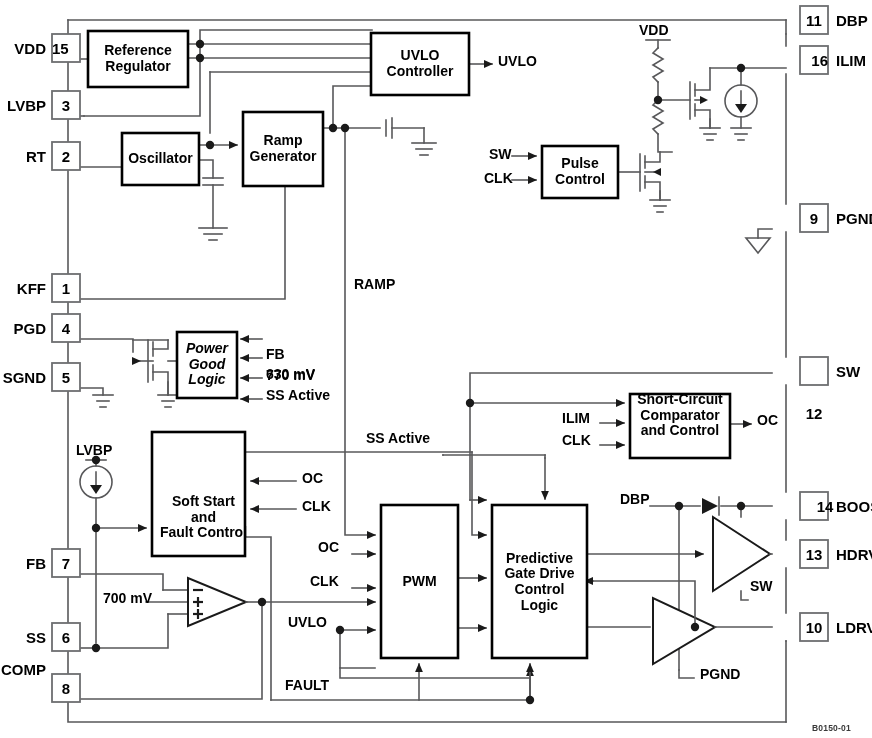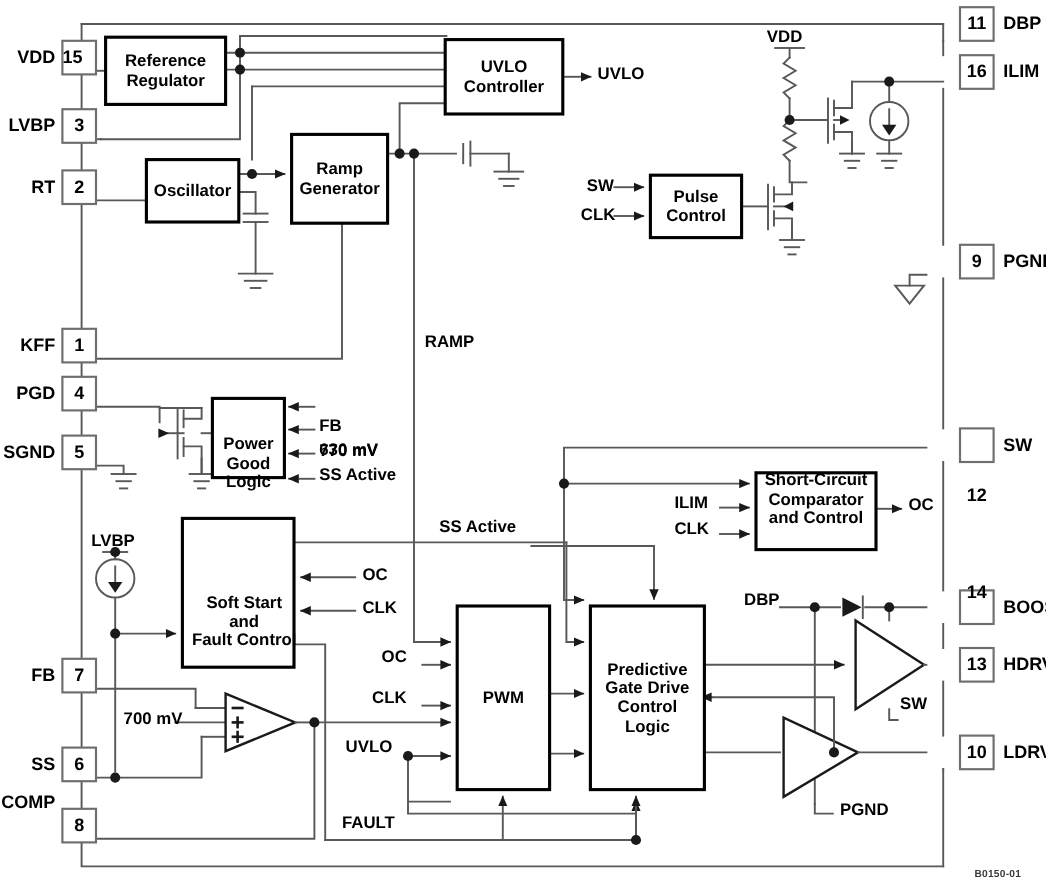--- a/index.html
+++ b/index.html
@@ -318,21 +318,21 @@
   <div id="block-labels">
       <div class="blklbl" style="left: 88px; top: 59px; width: 100px; transform: translateY(-50%); text-align: center;">Reference
 Regulator</div>
       <div class="blklbl" style="left: 371px; top: 64px; width: 98px; transform: translateY(-50%);">UVLO
 Controller</div>
       <div class="blklbl" style="left: 122px; top: 159px; width: 77px; transform: translateY(-50%);">Oscillator</div>
       <div class="blklbl" style="left: 243px; top: 149px; width: 80px; transform: translateY(-50%);">Ramp
 Generator</div>
       <div class="blklbl" style="left: 542px; top: 172px; width: 76px; transform: translateY(-50%);">Pulse
 Control</div>
-      <div class="blklbl" style="left: 177px; top: 386px; width: 60px; transform: translateY(-50%);">Power
+      <div class="blklbl" style="left: 177px; top: 365px; width: 60px; transform: translateY(-50%); font-style: italic;">Power
 Good
 Logic</div>
       <div class="blklbl" style="left: 630px; top: 416px; width: 100px; transform: translateY(-50%);">Short-Circuit
 Comparator
 and Control</div>
       <div class="blklbl" style="left: 152px; top: 518px; width: 103px; transform: translateY(-50%);">Soft Start
 and
 Fault Control</div>
       <div class="blklbl" style="left: 381px; top: 581.5px; width: 77px; transform: translateY(-50%);">PWM</div>
       <div class="blklbl" style="left: 492px; top: 581.5px; width: 95px; transform: translateY(-50%);">Predictive
@@ -380,27 +380,27 @@
       <div class="lbl pinlbl" style="left: 52px; top: 377px; width: 28px; text-align: center; transform: translateY(-50%);">5</div>
       <div class="lbl pinlbl" style="top: 377px; transform: translateY(-50%); left: 0px; width: 46px; text-align: right;">SGND</div>
       <div class="lbl pinlbl" style="left: 52px; top: 563px; width: 28px; text-align: center; transform: translateY(-50%);">7</div>
       <div class="lbl pinlbl" style="top: 563px; transform: translateY(-50%); left: 0px; width: 46px; text-align: right;">FB</div>
       <div class="lbl pinlbl" style="left: 52px; top: 637px; width: 28px; text-align: center; transform: translateY(-50%);">6</div>
       <div class="lbl pinlbl" style="top: 637px; transform: translateY(-50%); left: 0px; width: 46px; text-align: right;">SS</div>
       <div class="lbl pinlbl" style="left: 52px; top: 688px; width: 28px; text-align: center; transform: translateY(-50%);">8</div>
       <div class="lbl pinlbl" style="top: 669px; transform: translateY(-50%); left: 0px; width: 46px; text-align: right;">COMP</div>
       <div class="lbl pinlbl" style="left: 800px; top: 20px; width: 28px; text-align: center; transform: translateY(-50%);">11</div>
       <div class="lbl pinlbl" style="top: 20px; transform: translateY(-50%); left: 836px; text-align: left;">DBP</div>
-      <div class="lbl pinlbl" style="left: 800px; top: 60px; width: 28px; text-align: center; transform: translateY(-50%);">16</div>
+      <div class="lbl pinlbl" style="left: 800px; top: 60px; width: 28px; text-align: right; transform: translateY(-50%);">16</div>
       <div class="lbl pinlbl" style="top: 60px; transform: translateY(-50%); left: 836px; text-align: left;">ILIM</div>
       <div class="lbl pinlbl" style="left: 800px; top: 218px; width: 28px; text-align: center; transform: translateY(-50%);">9</div>
       <div class="lbl pinlbl" style="top: 218px; transform: translateY(-50%); left: 836px; text-align: left;">PGND</div>
       <div class="lbl pinlbl" style="left: 800px; top: 371px; width: 28px; text-align: center; transform: translateY(-50%); margin-top: 42px;">12</div>
       <div class="lbl pinlbl" style="top: 371px; transform: translateY(-50%); left: 836px; text-align: left;">SW</div>
-      <div class="lbl pinlbl" style="left: 800px; top: 494px; width: 28px; text-align: center; transform: translateY(-50%);">14</div>
+      <div class="lbl pinlbl" style="left: 800px; top: 506px; width: 28px; text-align: center; transform: translateY(-50%); padding-left: 11px;">14</div>
       <div class="lbl pinlbl" style="top: 506px; transform: translateY(-50%); left: 836px; text-align: left;">BOOST</div>
       <div class="lbl pinlbl" style="left: 800px; top: 554px; width: 28px; text-align: center; transform: translateY(-50%);">13</div>
       <div class="lbl pinlbl" style="top: 554px; transform: translateY(-50%); left: 836px; text-align: left;">HDRV</div>
       <div class="lbl pinlbl" style="left: 800px; top: 627px; width: 28px; text-align: center; transform: translateY(-50%);">10</div>
       <div class="lbl pinlbl" style="top: 627px; transform: translateY(-50%); left: 836px; text-align: left;">LDRV</div>
     </div>
 
   <div class="wm" style="left:812px;top:723px;">B0150-01</div>
 </div>
 

